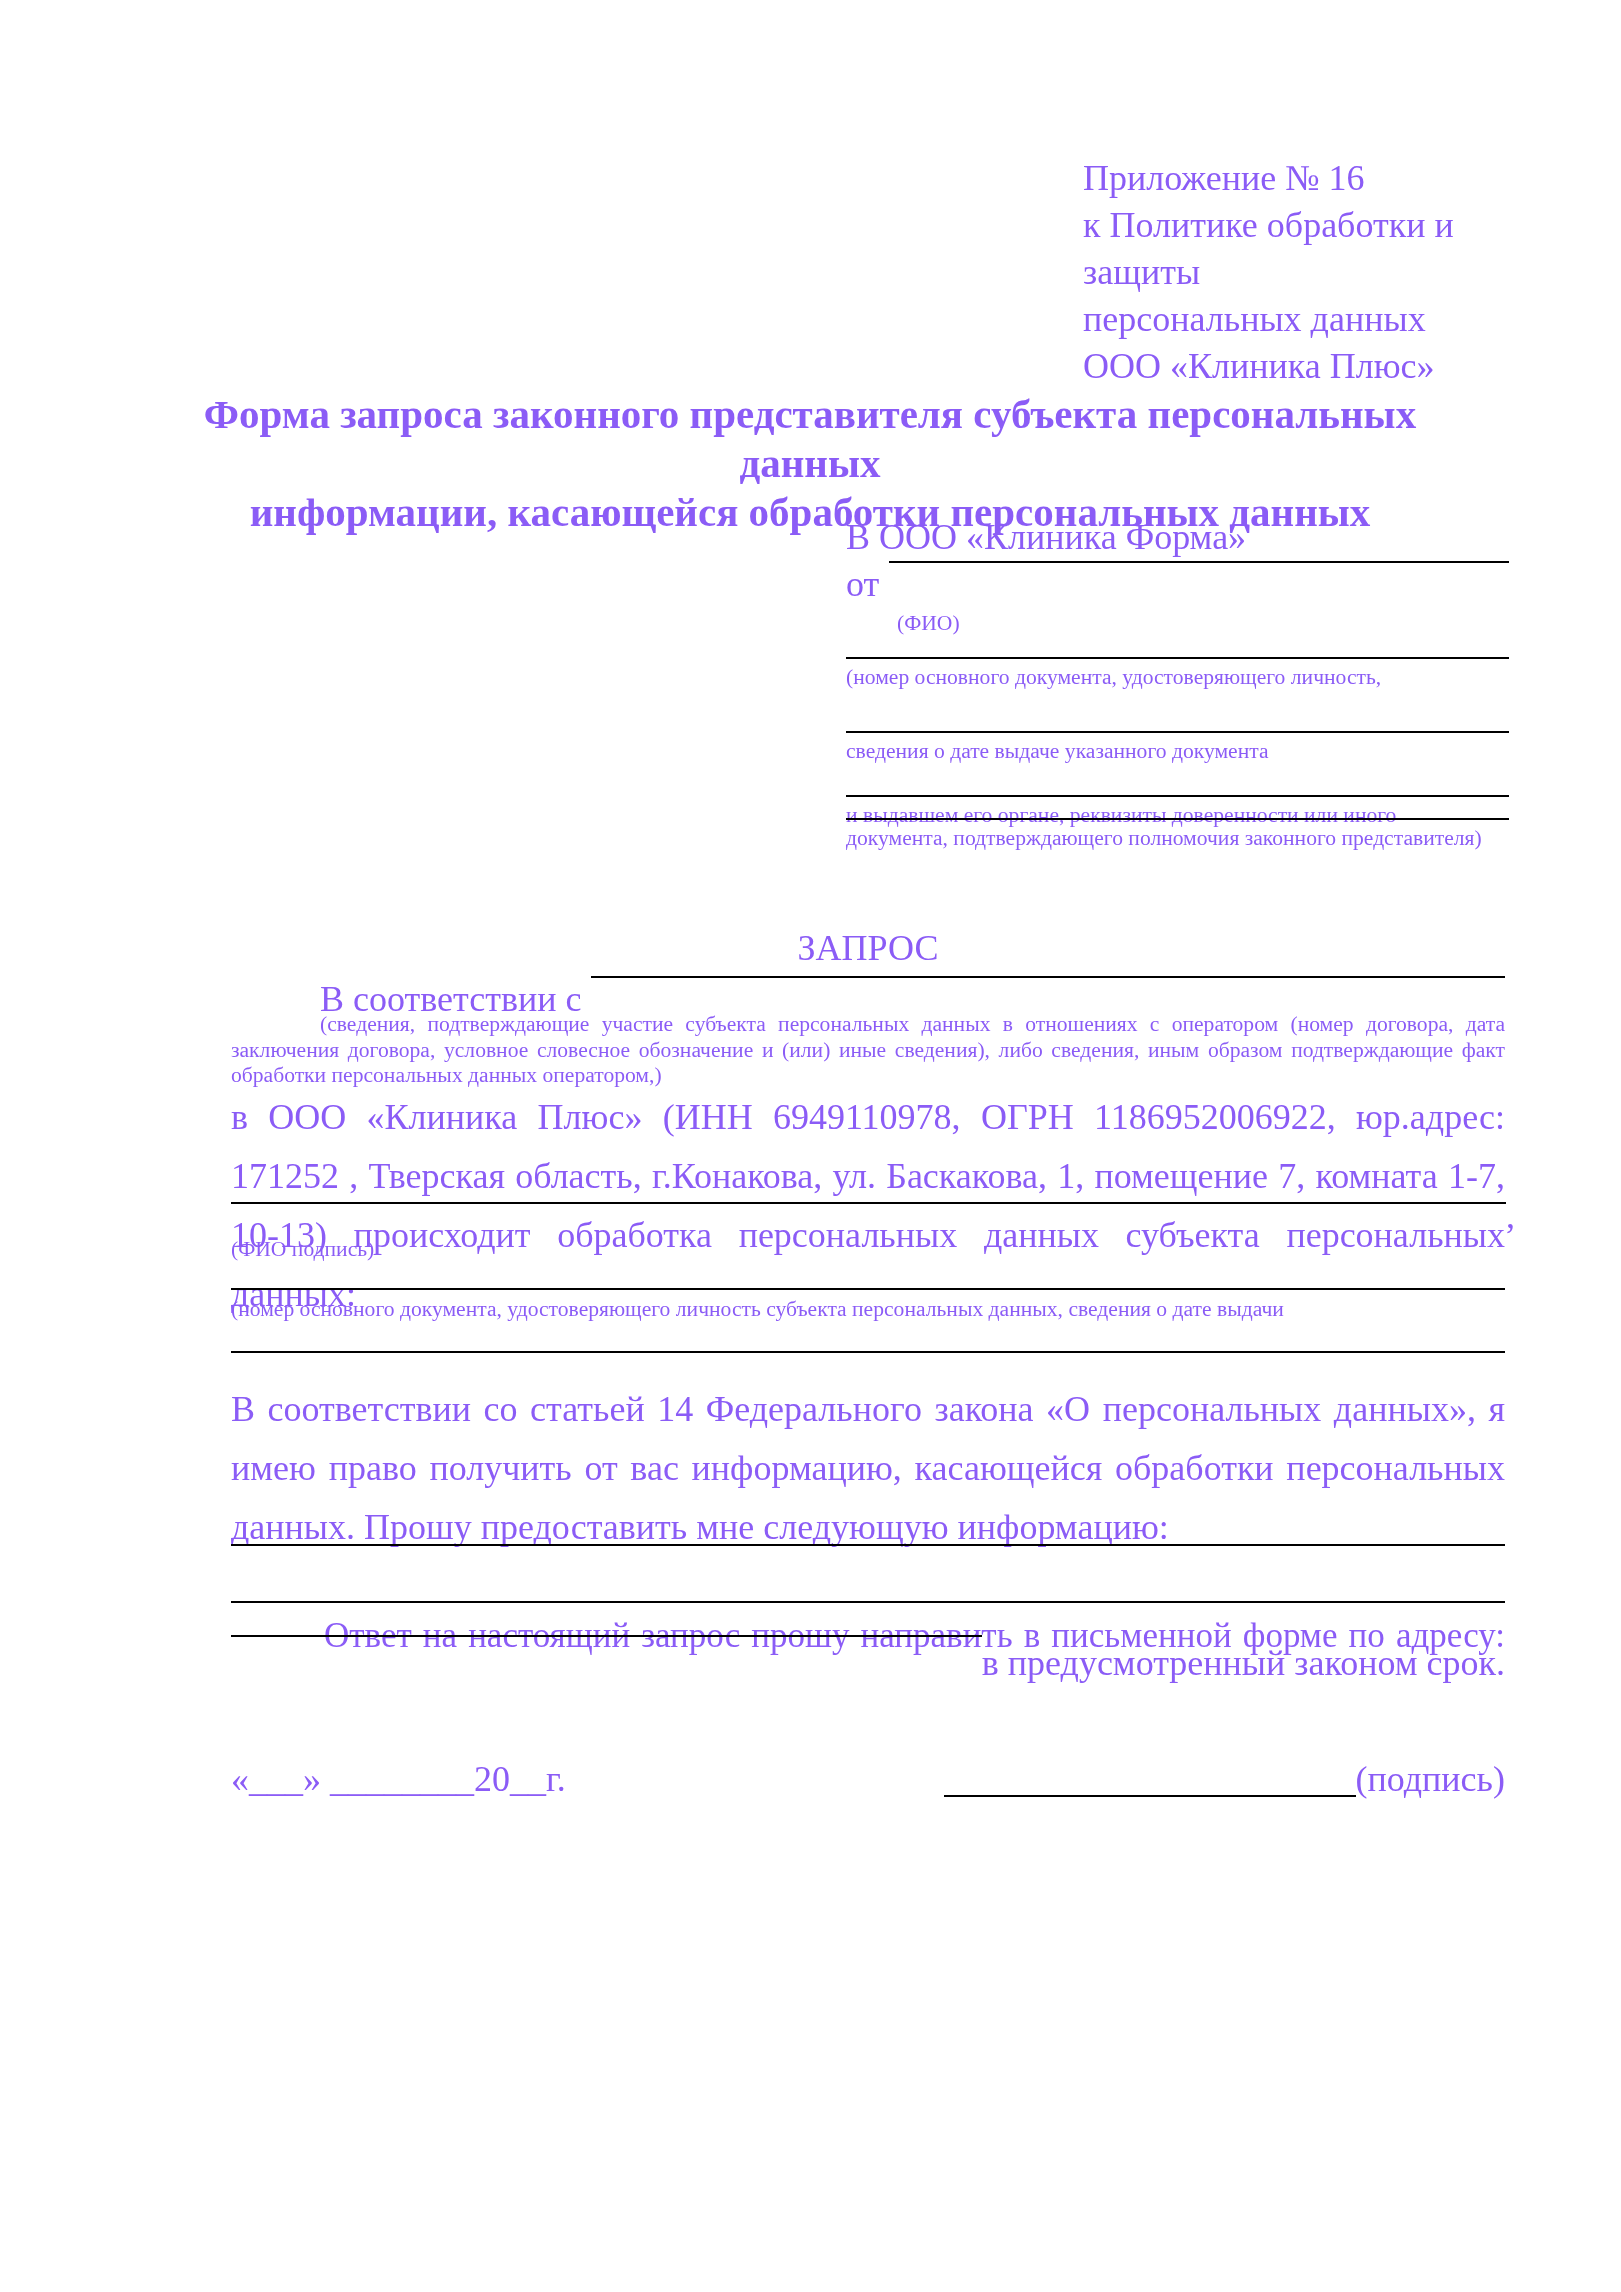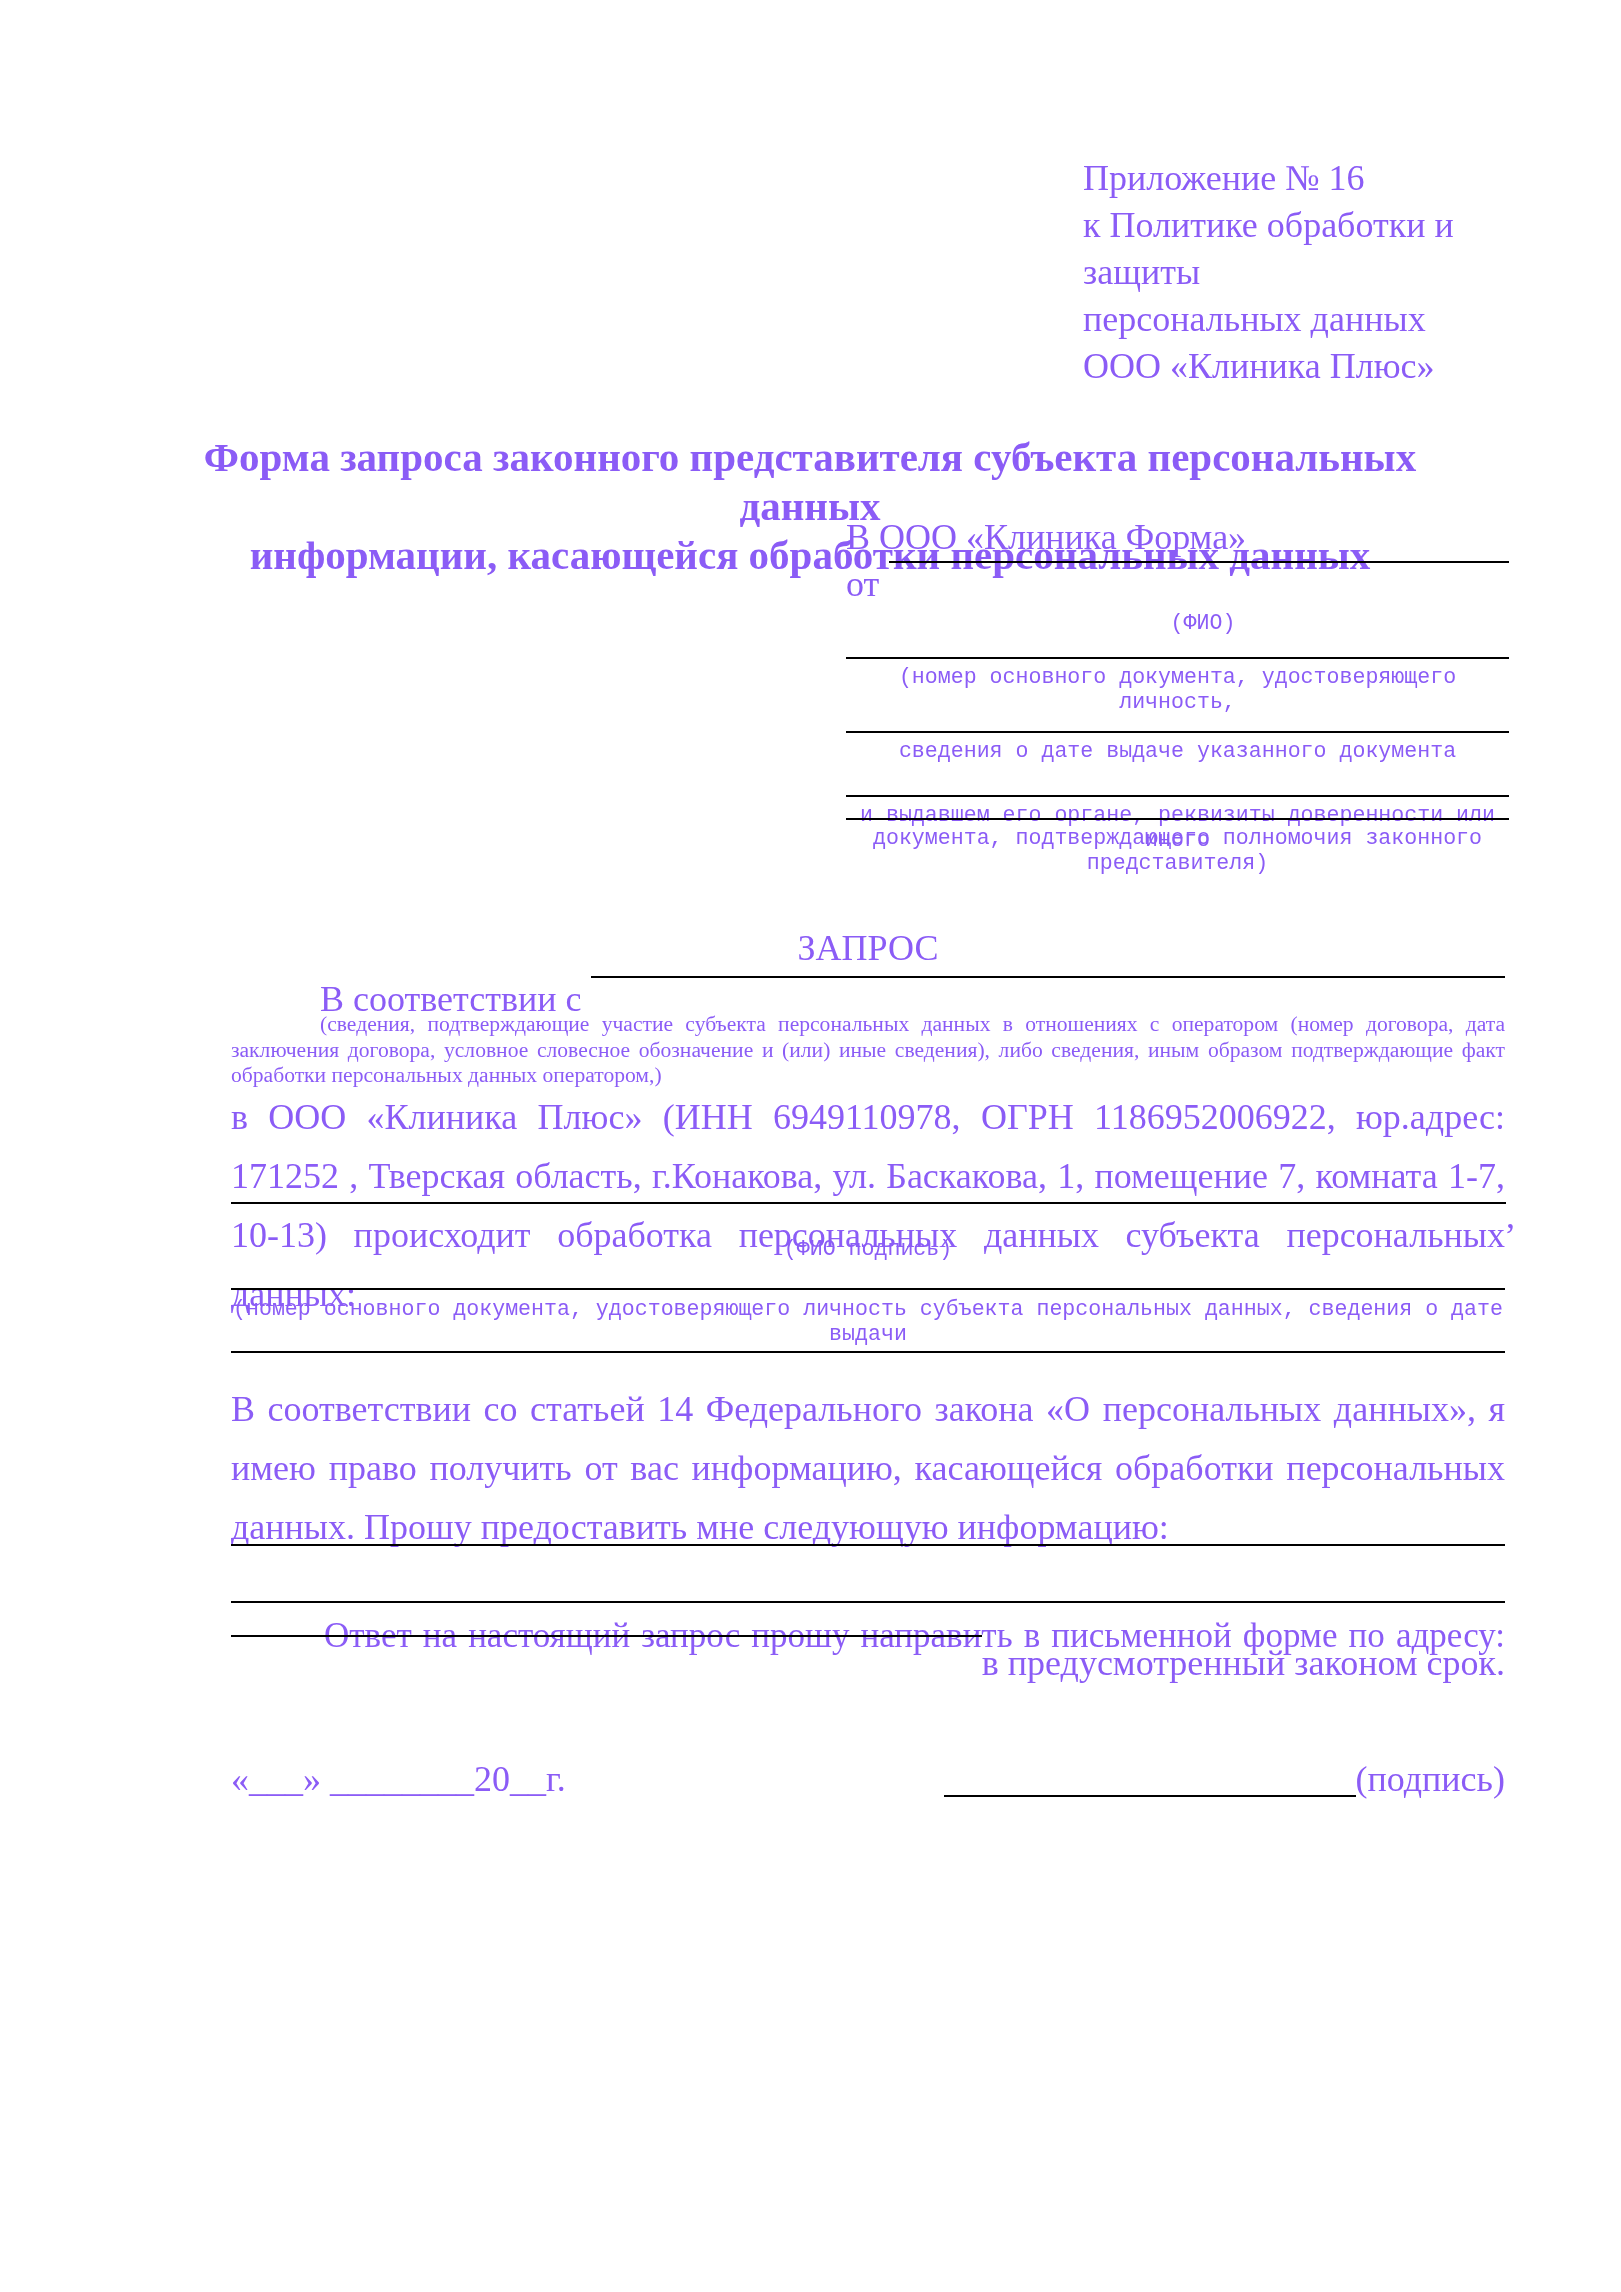--- a/index.html
+++ b/index.html
@@ -9,26 +9,26 @@
     margin:0 auto;
     background:#ffffff;
     font-family:"Liberation Serif","DejaVu Serif",serif;
     color:#8b5cf6;
     overflow:hidden;
   }
   .abs{position:absolute;}
   
   .appendix{left:1083px;top:155px;width:461px;font-size:36px;line-height:47px;}
   
-  .title{left:173px;top:390px;width:1274px;text-align:center;font-weight:bold;font-size:41px;line-height:49px;margin-top:43px;}
+  .title{left:173px;top:390px;width:1274px;text-align:center;font-weight:bold;font-size:41px;line-height:49px;}
   
   .addr{left:846px;top:514px;width:663px;font-size:36px;line-height:47px;}
   .fillrow{display:flex;align-items:flex-start;}
   .blank{border-bottom:2.9px solid #000;margin-bottom:5.9px;flex:1;}
-  .smallcap{font-size:21.6px;line-height:25.5px;text-align:center;font-family:Liberation Mono, monospace;}
+  .smallcap{font-size:21.6px;line-height:25.5px;}
   .addr .fio-cap{margin-left:51px;margin-top:2.9px;}
   
   .fpair{left:846px;width:663px;}
   .fpair .bline{height:0;border-top:2.9px solid #000;}
   .fpair .smallcap{margin-top:5.9px;}
   
   .req-head{left:231px;top:925px;width:1274px;text-align:center;font-size:36px;line-height:47px;}
   .accordance{left:231px;top:976px;width:1274px;font-size:36px;line-height:47px;}
   .accordance .lbl{margin-left:89px;white-space:nowrap;}
   .accordance .blank{margin-left:9.8px;}

